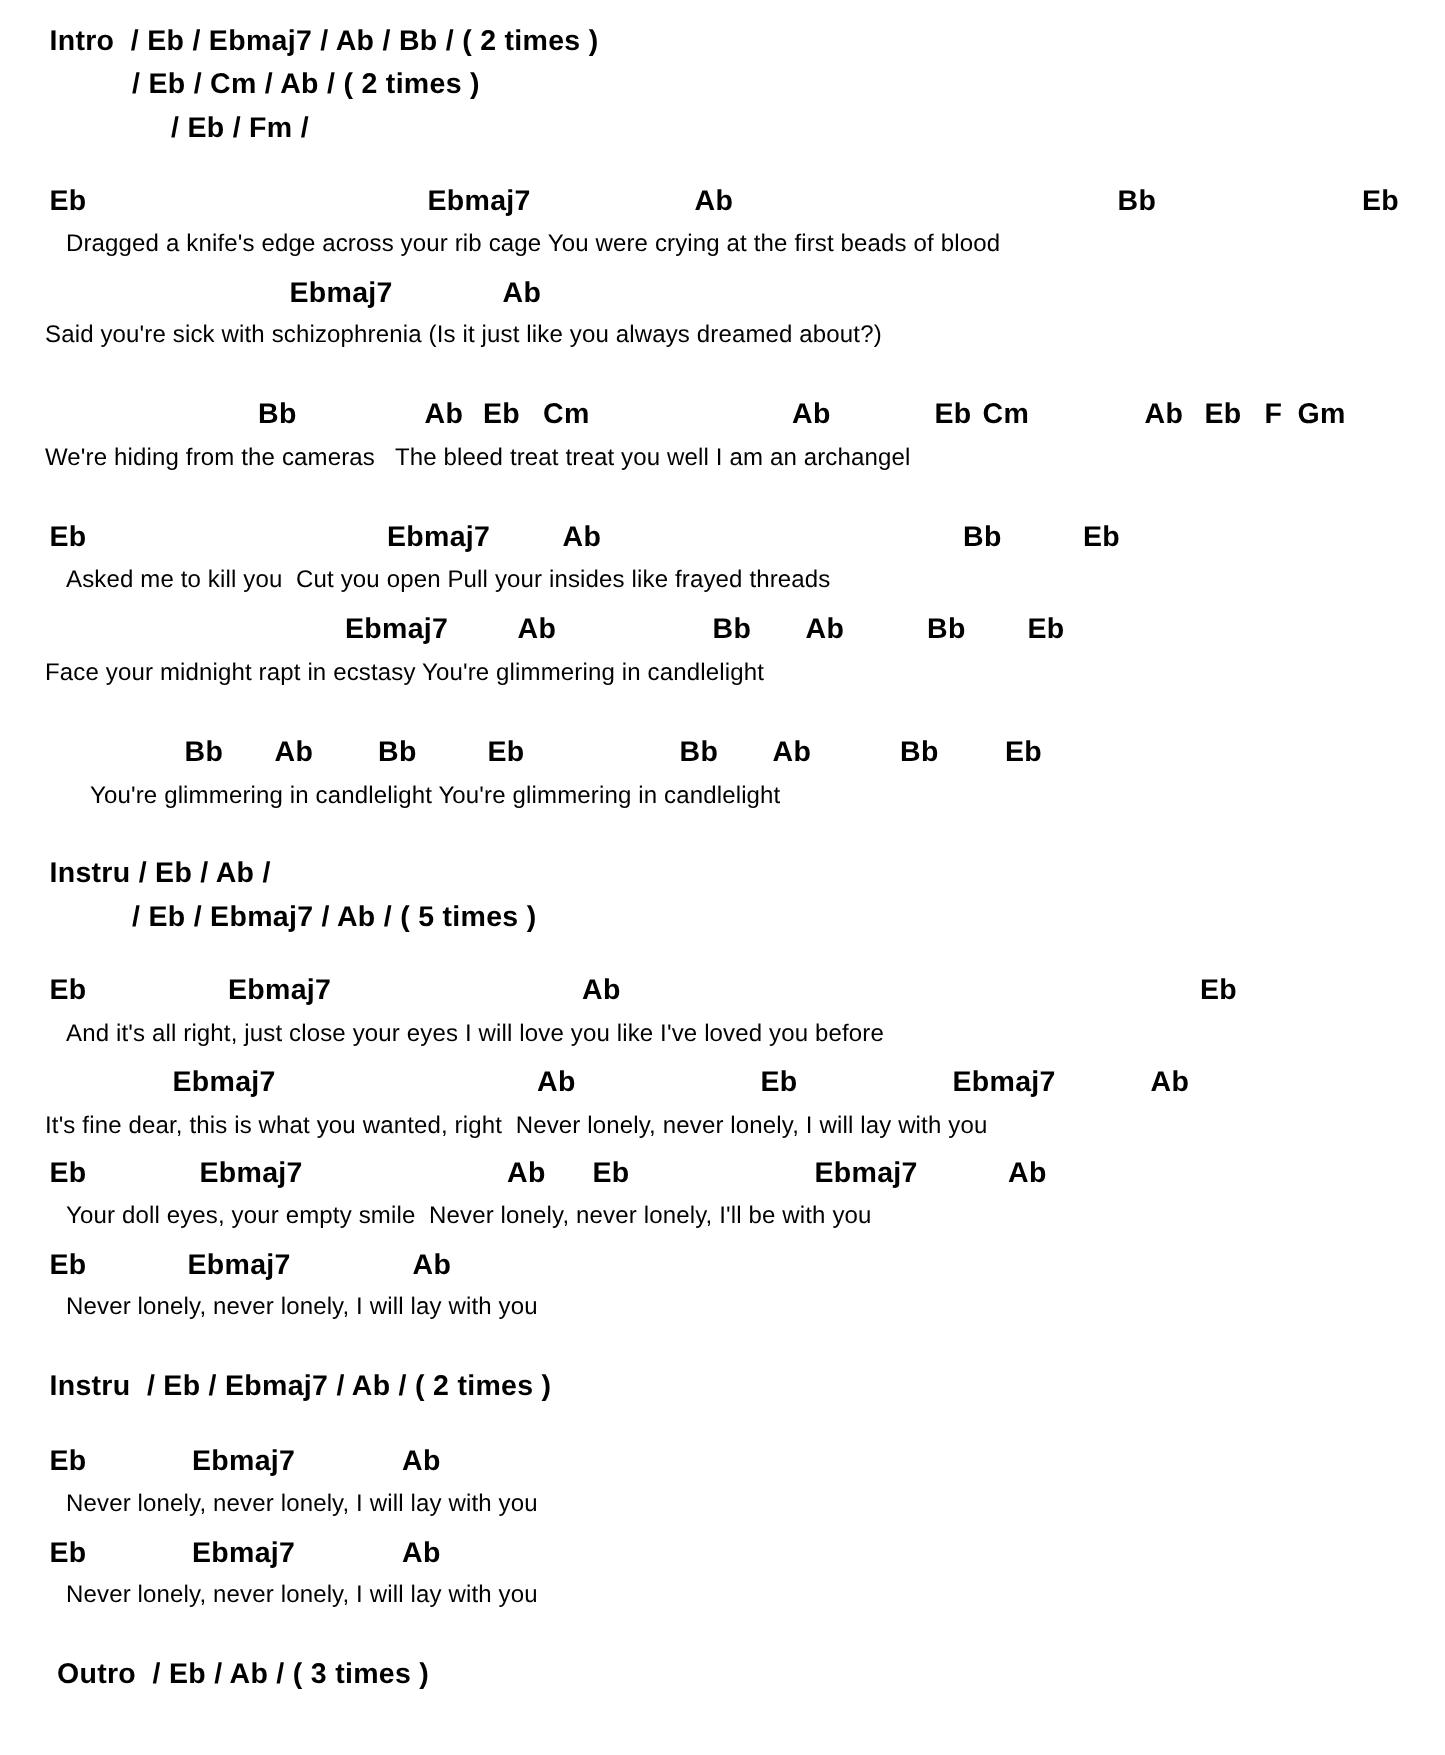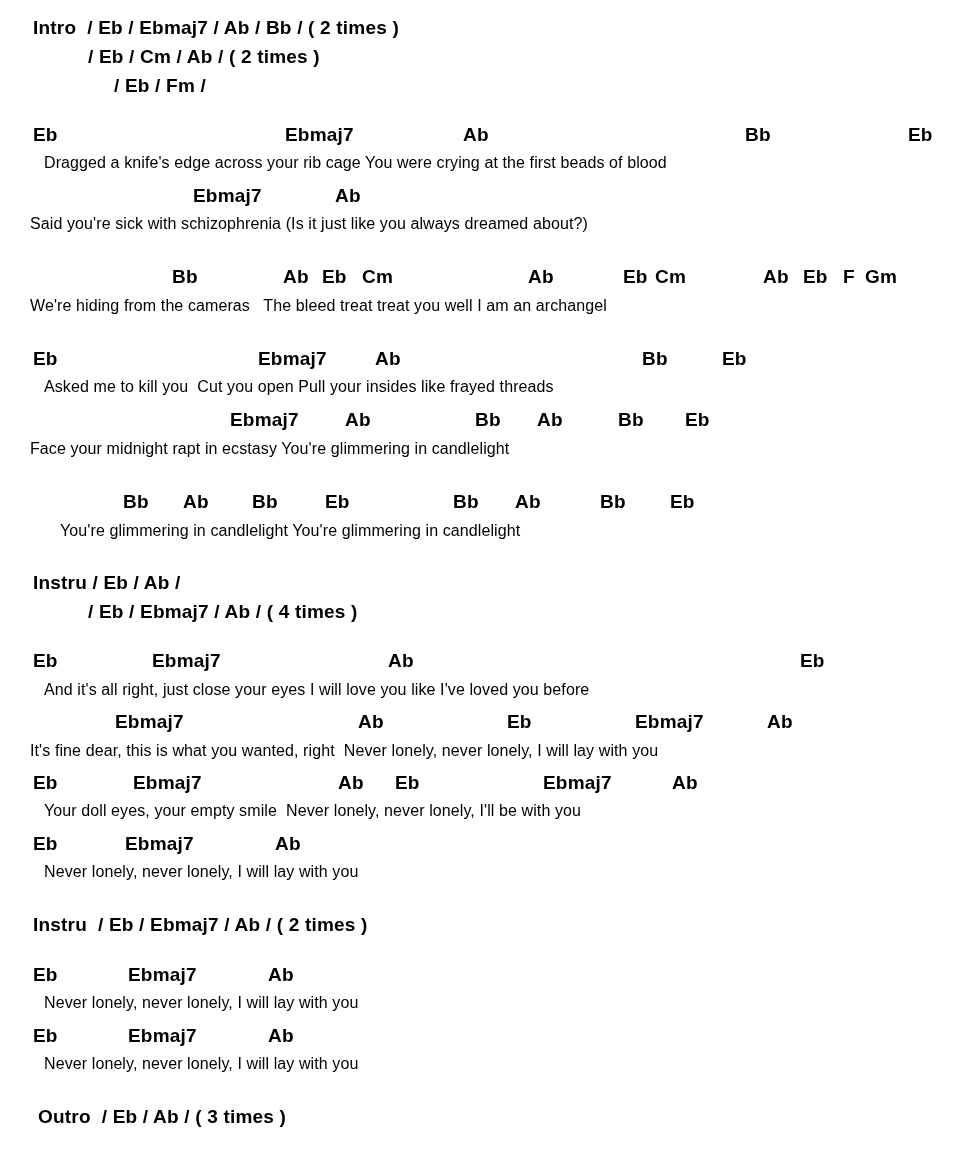--- a/index.html
+++ b/index.html
@@ -59,21 +59,21 @@
       <div class="line lyric" style="top: 216px; left: 30px;">Said you're sick with schizophrenia (Is it just like you always dreamed about?)</div>
       <div class="line chords" style="top: 267px;"><span class="chord" style="left: 172px;">Bb</span><span class="chord" style="left: 283px;">Ab</span><span class="chord" style="left: 322px;">Eb</span><span class="chord" style="left: 362px;">Cm</span><span class="chord" style="left: 528px;">Ab</span><span class="chord" style="left: 623px;">Eb</span><span class="chord" style="left: 655px;">Cm</span><span class="chord" style="left: 763px;">Ab</span><span class="chord" style="left: 803px;">Eb</span><span class="chord" style="left: 843px;">F</span><span class="chord" style="left: 865px;">Gm</span></div>
       <div class="line lyric" style="top: 298px; left: 30px;">We're hiding from the cameras   The bleed treat treat you well I am an archangel</div>
       <div class="line chords" style="top: 349px;"><span class="chord" style="left: 33px;">Eb</span><span class="chord" style="left: 258px;">Ebmaj7</span><span class="chord" style="left: 375px;">Ab</span><span class="chord" style="left: 642px;">Bb</span><span class="chord" style="left: 722px;">Eb</span></div>
       <div class="line lyric" style="top: 379px; left: 44px;">Asked me to kill you  Cut you open Pull your insides like frayed threads</div>
       <div class="line chords" style="top: 410px;"><span class="chord" style="left: 230px;">Ebmaj7</span><span class="chord" style="left: 345px;">Ab</span><span class="chord" style="left: 475px;">Bb</span><span class="chord" style="left: 537px;">Ab</span><span class="chord" style="left: 618px;">Bb</span><span class="chord" style="left: 685px;">Eb</span></div>
       <div class="line lyric" style="top: 441px; left: 30px;">Face your midnight rapt in ecstasy You're glimmering in candlelight</div>
       <div class="line chords" style="top: 492px;"><span class="chord" style="left: 123px;">Bb</span><span class="chord" style="left: 183px;">Ab</span><span class="chord" style="left: 252px;">Bb</span><span class="chord" style="left: 325px;">Eb</span><span class="chord" style="left: 453px;">Bb</span><span class="chord" style="left: 515px;">Ab</span><span class="chord" style="left: 600px;">Bb</span><span class="chord" style="left: 670px;">Eb</span></div>
       <div class="line lyric" style="top: 523px; left: 30px; margin-left: 30px;">You're glimmering in candlelight You're glimmering in candlelight</div>
       <div class="line section" style="top: 573px; left: 33px;">Instru / Eb / Ab /</div>
-      <div class="line section" style="top: 602px; left: 88px;">/ Eb / Ebmaj7 / Ab / ( 4 times )</div>
+      <div class="line section" style="top: 602px; left: 88px;">/ Eb / Ebmaj7 / Ab / ( 5 times )</div>
       <div class="line chords" style="top: 651px;"><span class="chord" style="left: 33px;">Eb</span><span class="chord" style="left: 152px;">Ebmaj7</span><span class="chord" style="left: 388px;">Ab</span><span class="chord" style="left: 800px;">Eb</span></div>
       <div class="line lyric" style="top: 682px; left: 44px;">And it's all right, just close your eyes I will love you like I've loved you before</div>
       <div class="line chords" style="top: 712px;"><span class="chord" style="left: 115px;">Ebmaj7</span><span class="chord" style="left: 358px;">Ab</span><span class="chord" style="left: 507px;">Eb</span><span class="chord" style="left: 635px;">Ebmaj7</span><span class="chord" style="left: 767px;">Ab</span></div>
       <div class="line lyric" style="top: 743px; left: 30px;">It's fine dear, this is what you wanted, right  Never lonely, never lonely, I will lay with you</div>
       <div class="line chords" style="top: 773px;"><span class="chord" style="left: 33px;">Eb</span><span class="chord" style="left: 133px;">Ebmaj7</span><span class="chord" style="left: 338px;">Ab</span><span class="chord" style="left: 395px;">Eb</span><span class="chord" style="left: 543px;">Ebmaj7</span><span class="chord" style="left: 672px;">Ab</span></div>
       <div class="line lyric" style="top: 803px; left: 44px;">Your doll eyes, your empty smile  Never lonely, never lonely, I'll be with you</div>
       <div class="line chords" style="top: 834px;"><span class="chord" style="left: 33px;">Eb</span><span class="chord" style="left: 125px;">Ebmaj7</span><span class="chord" style="left: 275px;">Ab</span></div>
       <div class="line lyric" style="top: 864px; left: 44px;">Never lonely, never lonely, I will lay with you</div>
       <div class="line section" style="top: 915px; left: 33px;">Instru  / Eb / Ebmaj7 / Ab / ( 2 times )</div>
       <div class="line chords" style="top: 965px;"><span class="chord" style="left: 33px;">Eb</span><span class="chord" style="left: 128px;">Ebmaj7</span><span class="chord" style="left: 268px;">Ab</span></div>

